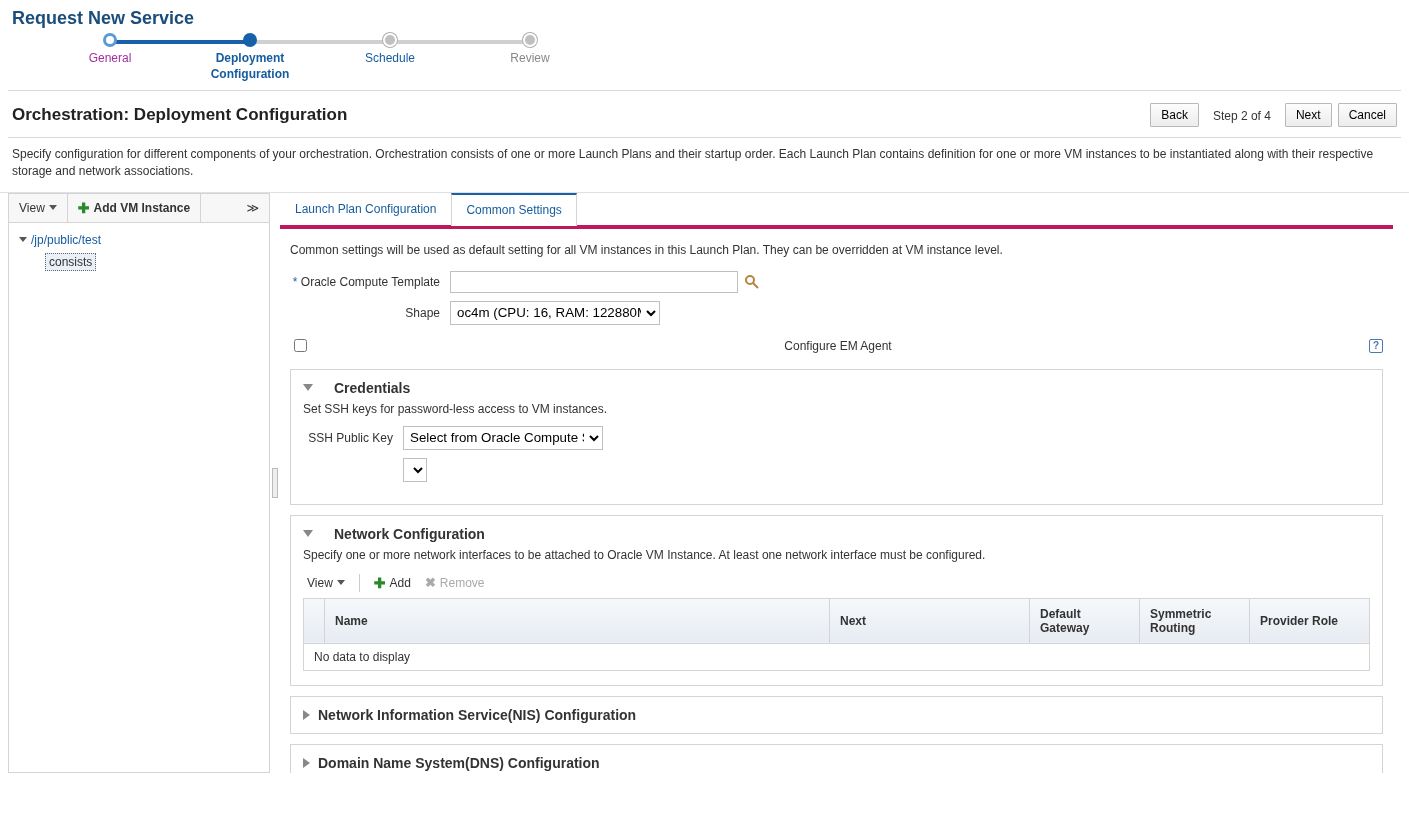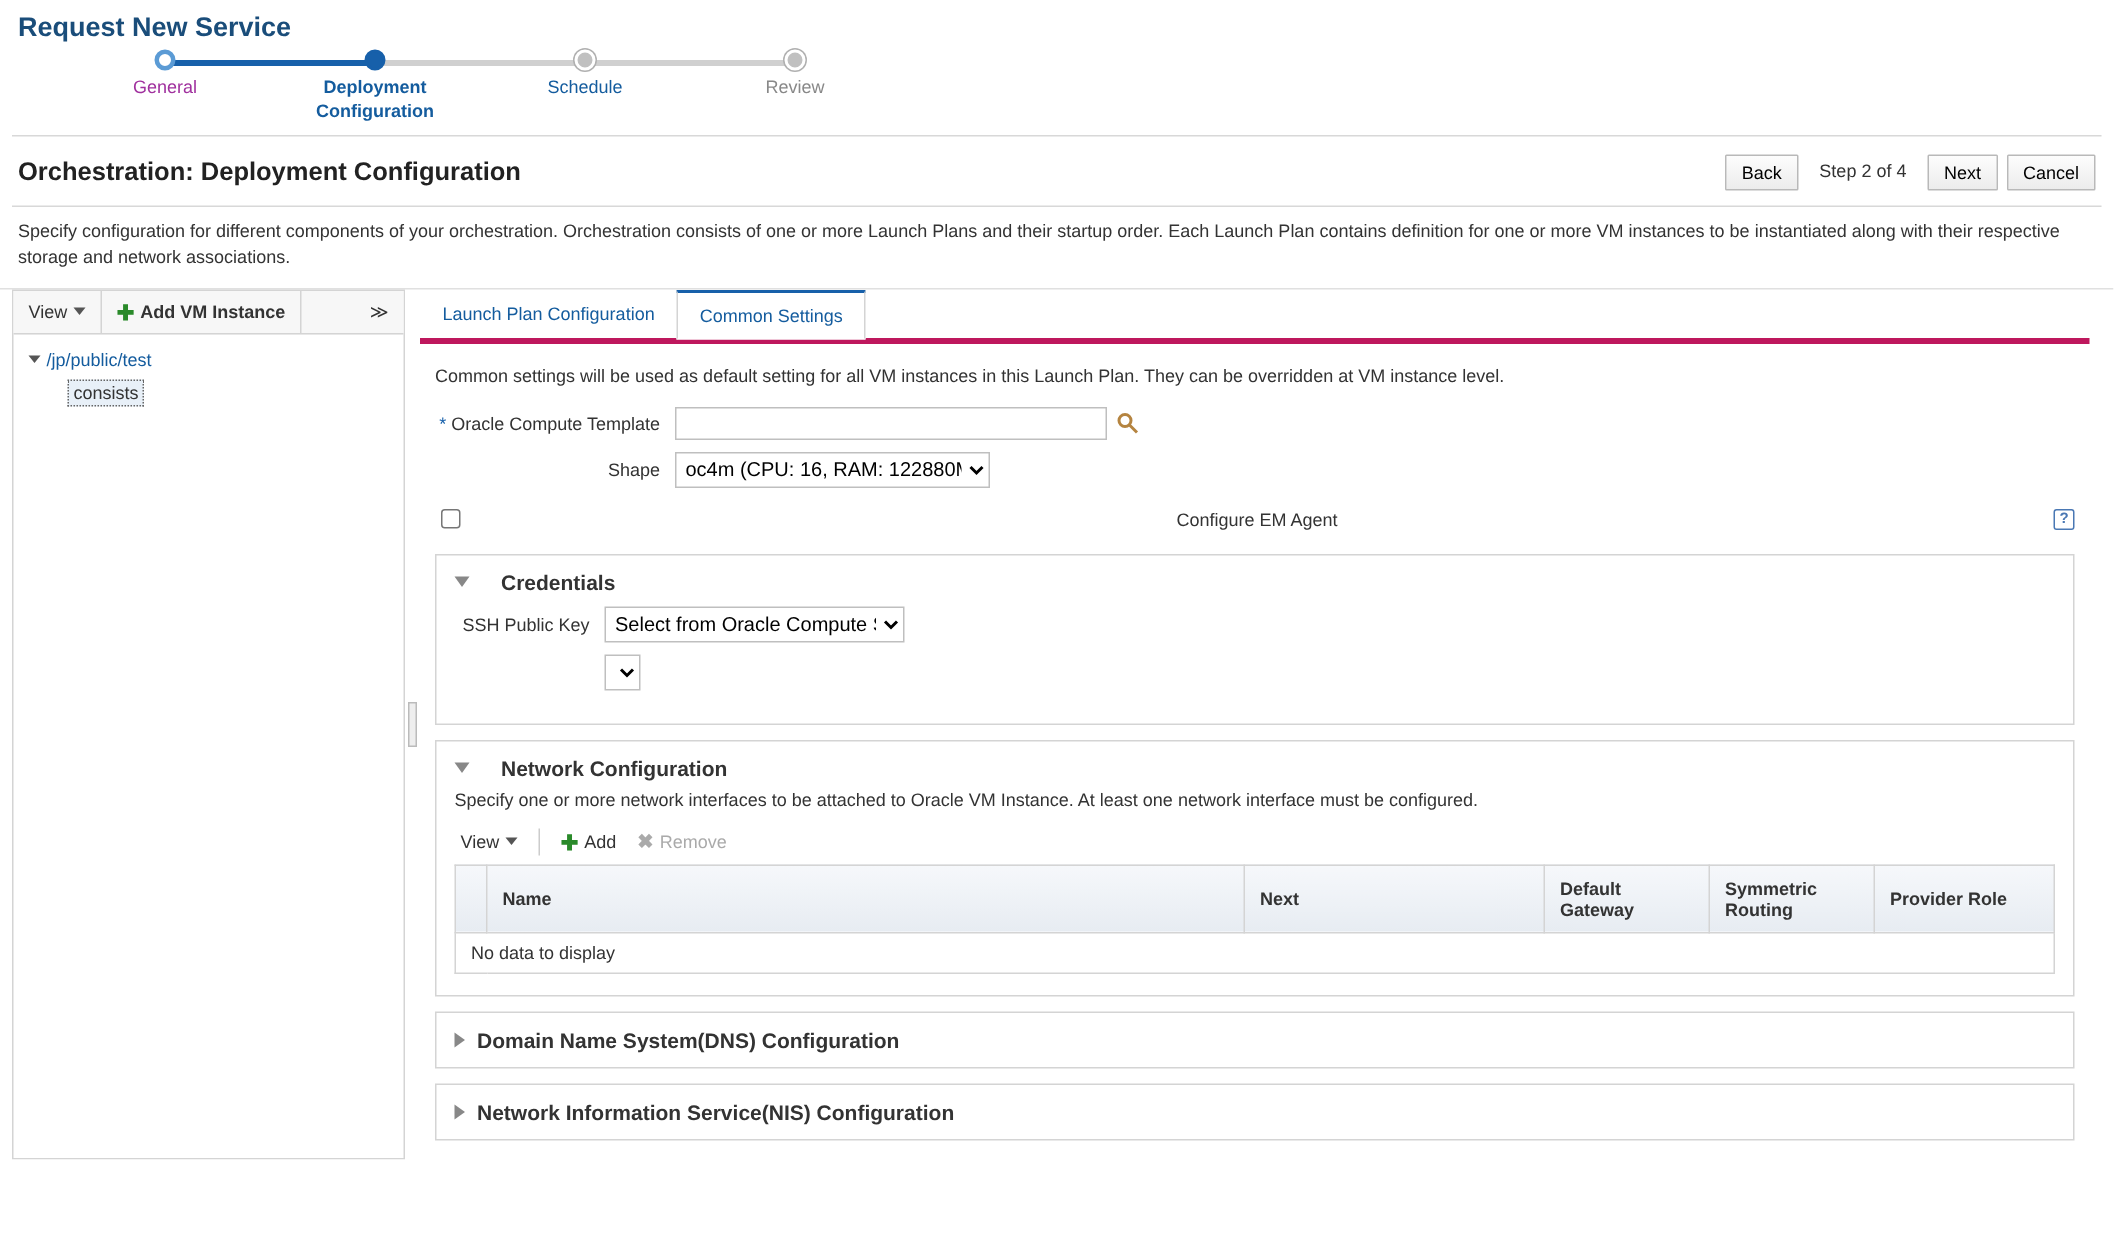--- a/index.html
+++ b/index.html
@@ -18,21 +18,21 @@
 .wizard-label { font-size: 12px; text-align: center; line-height: 1.3; }
 .wizard-label.general { color: #a0309e; }
 .wizard-label.current { color: #145c9e; font-weight: bold; }
 .wizard-label.next { color: #145c9e; }
 .wizard-label.future { color: #888; }
 
 hr.divider { border: none; border-top: 1px solid #d8d8d8; margin: 0 8px; }
 
 .titlebar { display: flex; align-items: center; justify-content: space-between; padding: 12px 12px 10px; }
 .titlebar h2 { font-size: 17px; font-weight: bold; color: #222; }
-.titlebar .actions { display: flex; gap: 6px; align-items: flex-start; }
+.titlebar .actions { display: flex; gap: 6px; align-items: flex-end; }
 .btn { background: linear-gradient(#fdfdfd,#ececec); border: 1px solid #b9b9b9; padding: 4px 10px; font-size: 12px; cursor: pointer; border-radius: 1px; }
 .stepind { padding: 4px 8px; color: #333; }
 
 .intro { padding: 8px 12px 12px; color: #333; line-height: 1.4; border-bottom: 1px solid #e0e0e0;}
 
 .body { display: flex; height: 580px; }
 .sidebar { width: 262px; border: 1px solid #d4d4d4; display:flex;flex-direction:column; margin-left:8px;}
 .sidebar-toolbar { display: flex; align-items: center; border-bottom: 1px solid #d4d4d4; background:#f7f7f7;}
 .sidebar-toolbar .view { padding: 6px 10px; cursor: pointer; display:flex;align-items:center;gap:4px;}
 .sidebar-toolbar .add { padding: 6px 10px; cursor: pointer; display:flex;align-items:center;gap:4px;font-weight:bold;border-left:1px solid #d4d4d4;border-right:1px solid #d4d4d4;}
@@ -186,20 +186,21 @@
         <input type="checkbox" style="">
         <span>Configure EM Agent</span>
         <span class="help-icon">?</span>
       </div>
 
       <div class="panel">
         <div class="panel-title">
           <span class="arrow-down"></span>
           <span>Credentials</span>
         </div>
+        <div style="margin-bottom:10px;">Set SSH keys for password-less access to VM instances.</div>
         <div class="form-row">
           <div class="form-label" style="width:100px;">SSH Public Key</div>
           <select class="field" style="width:200px;">
             <option>Select from Oracle Compute Site</option>
           </select>
         </div>
         <div class="form-row">
           <div class="form-label" style="width:100px;"></div>
           <select class="field" style="width:24px;"></select>
         </div>
@@ -240,23 +241,23 @@
           <tbody>
             <tr>
               <td colspan="6">No data to display</td>
             </tr>
           </tbody>
         </table>
       </div>
 
       <div class="section-collapsed">
         <span class="arrow-right-g"></span>
-        <span>Domain Name System(DNS) Configuration</span>
+        <span>Network Information Service(NIS) Configuration</span>
       </div>
 
       <div class="section-collapsed">
         <span class="arrow-right-g"></span>
-        <span>Network Information Service(NIS) Configuration</span>
+        <span>Domain Name System(DNS) Configuration</span>
       </div>
 
     </div>
   </div>
 </div>
 
 </body></html>

